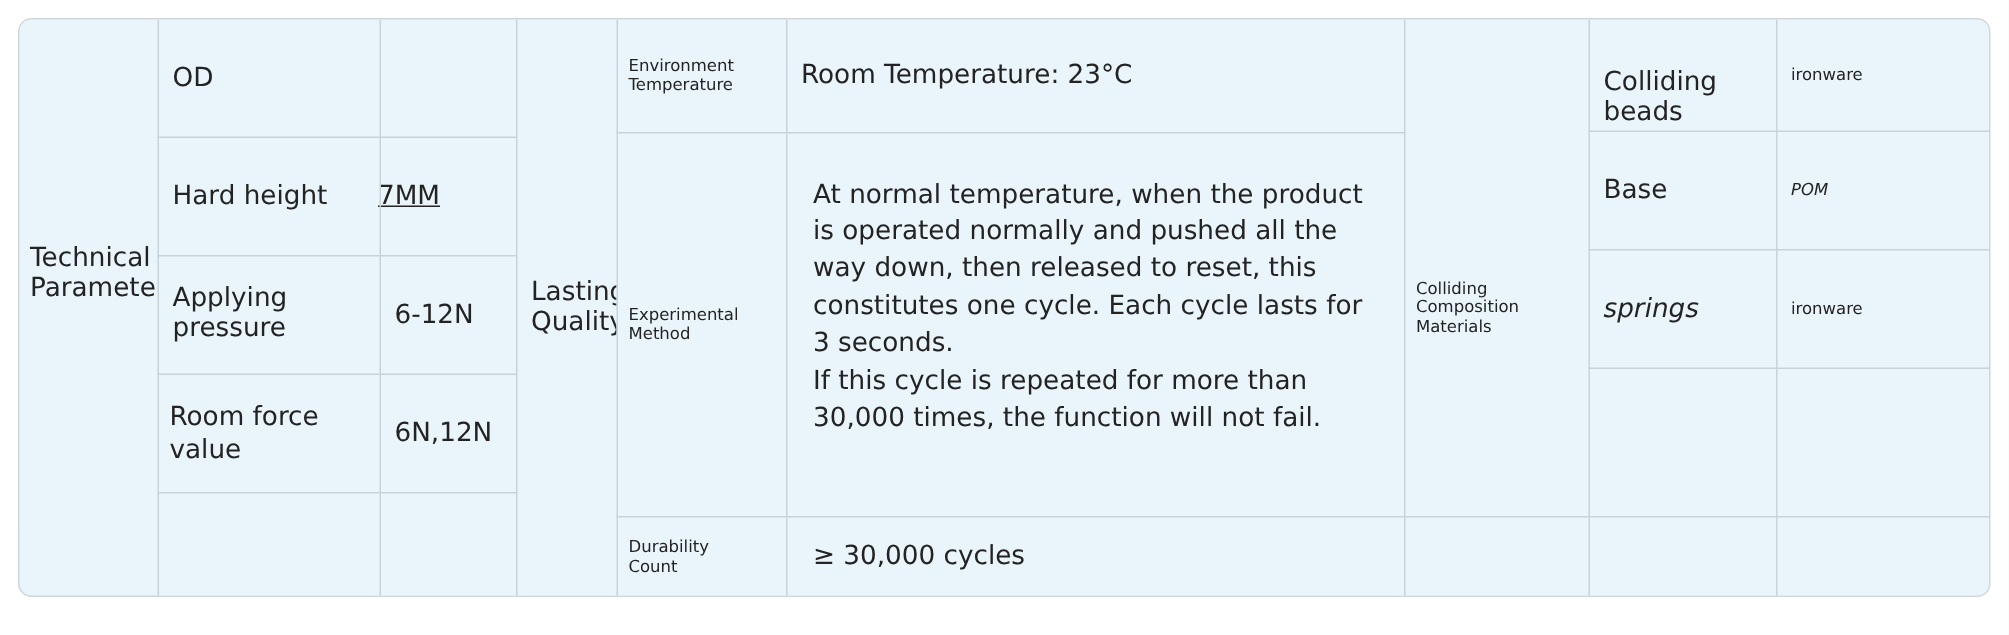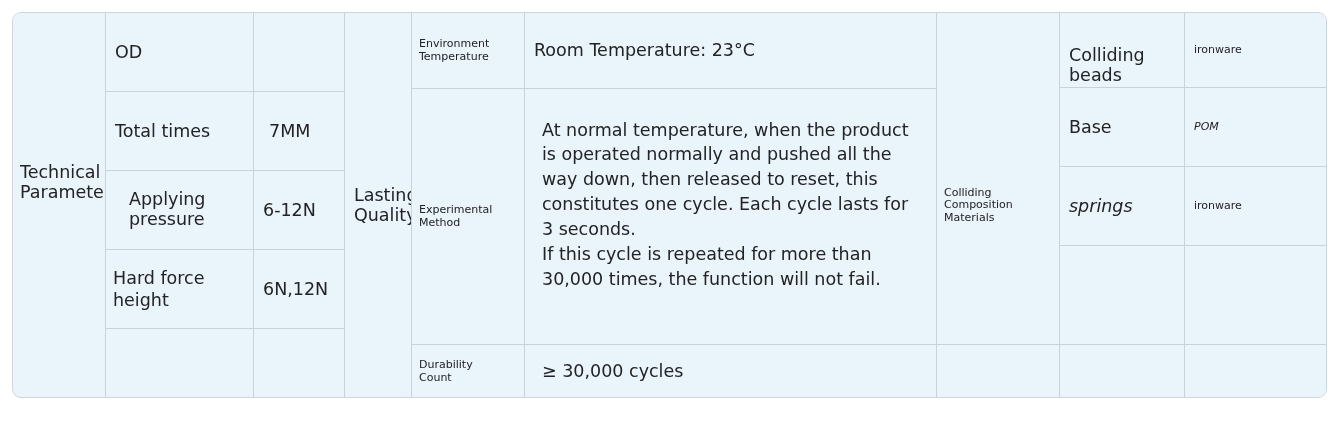--- a/index.html
+++ b/index.html
@@ -63,28 +63,28 @@
 </head>
 <body>
 
 <div id="spec-table">
 
   <div class="cell pad-narrow tight-lh" style="left:0px; top:0px; width:92px; height:340px;">Technical
 Parameters</div>
 
   <div class="cell" style="left:93px; top:0px; width:147px; height:78px;">OD</div>
 
-  <div class="cell" style="left:93px; top:79px; width:147px; height:78px;">Total times</div>
-  <div class="cell" style="left:247px; top:79px; width:90px; height:78px;">7MM</div>
+  <div class="cell" style="left:93px; top:79px; width:147px; height:78px;">Hard height</div>
+  <div class="cell" style="left:230px; top:79px; width:90px; height:78px;text-decoration:underline;">7MM</div>
 
-  <div class="cell tight-lh" style="left:107px; top:158px; width:147px; height:78px;">Applying
+  <div class="cell tight-lh" style="left:93px; top:158px; width:147px; height:78px;">Applying
 pressure</div>
   <div class="cell" style="left:241px; top:158px; width:90px; height:78px;">6-12N</div>
 
-  <div class="cell pad-narrow" style="left:93px; top:237px; width:147px; height:78px;">Hard force height</div>
+  <div class="cell pad-narrow" style="left:93px; top:237px; width:147px; height:78px;">Room force value</div>
   <div class="cell" style="left:241px; top:237px; width:90px; height:78px;">6N,12N</div>
 
   <div class="cell" style="left:93px; top:316px; width:147px; height:69px;"></div>
   <div class="cell" style="left:241px; top:316px; width:90px; height:69px;"></div>
 
   <div class="cell tight-lh" style="left:332px; top:0px; width:66px; height:385px;">Lasting
 Quality</div>
 
   <div class="cell pad-narrow tight-lh small" style="left:399px; top:0px; width:112px; height:75px;">Environment
 Temperature</div>

